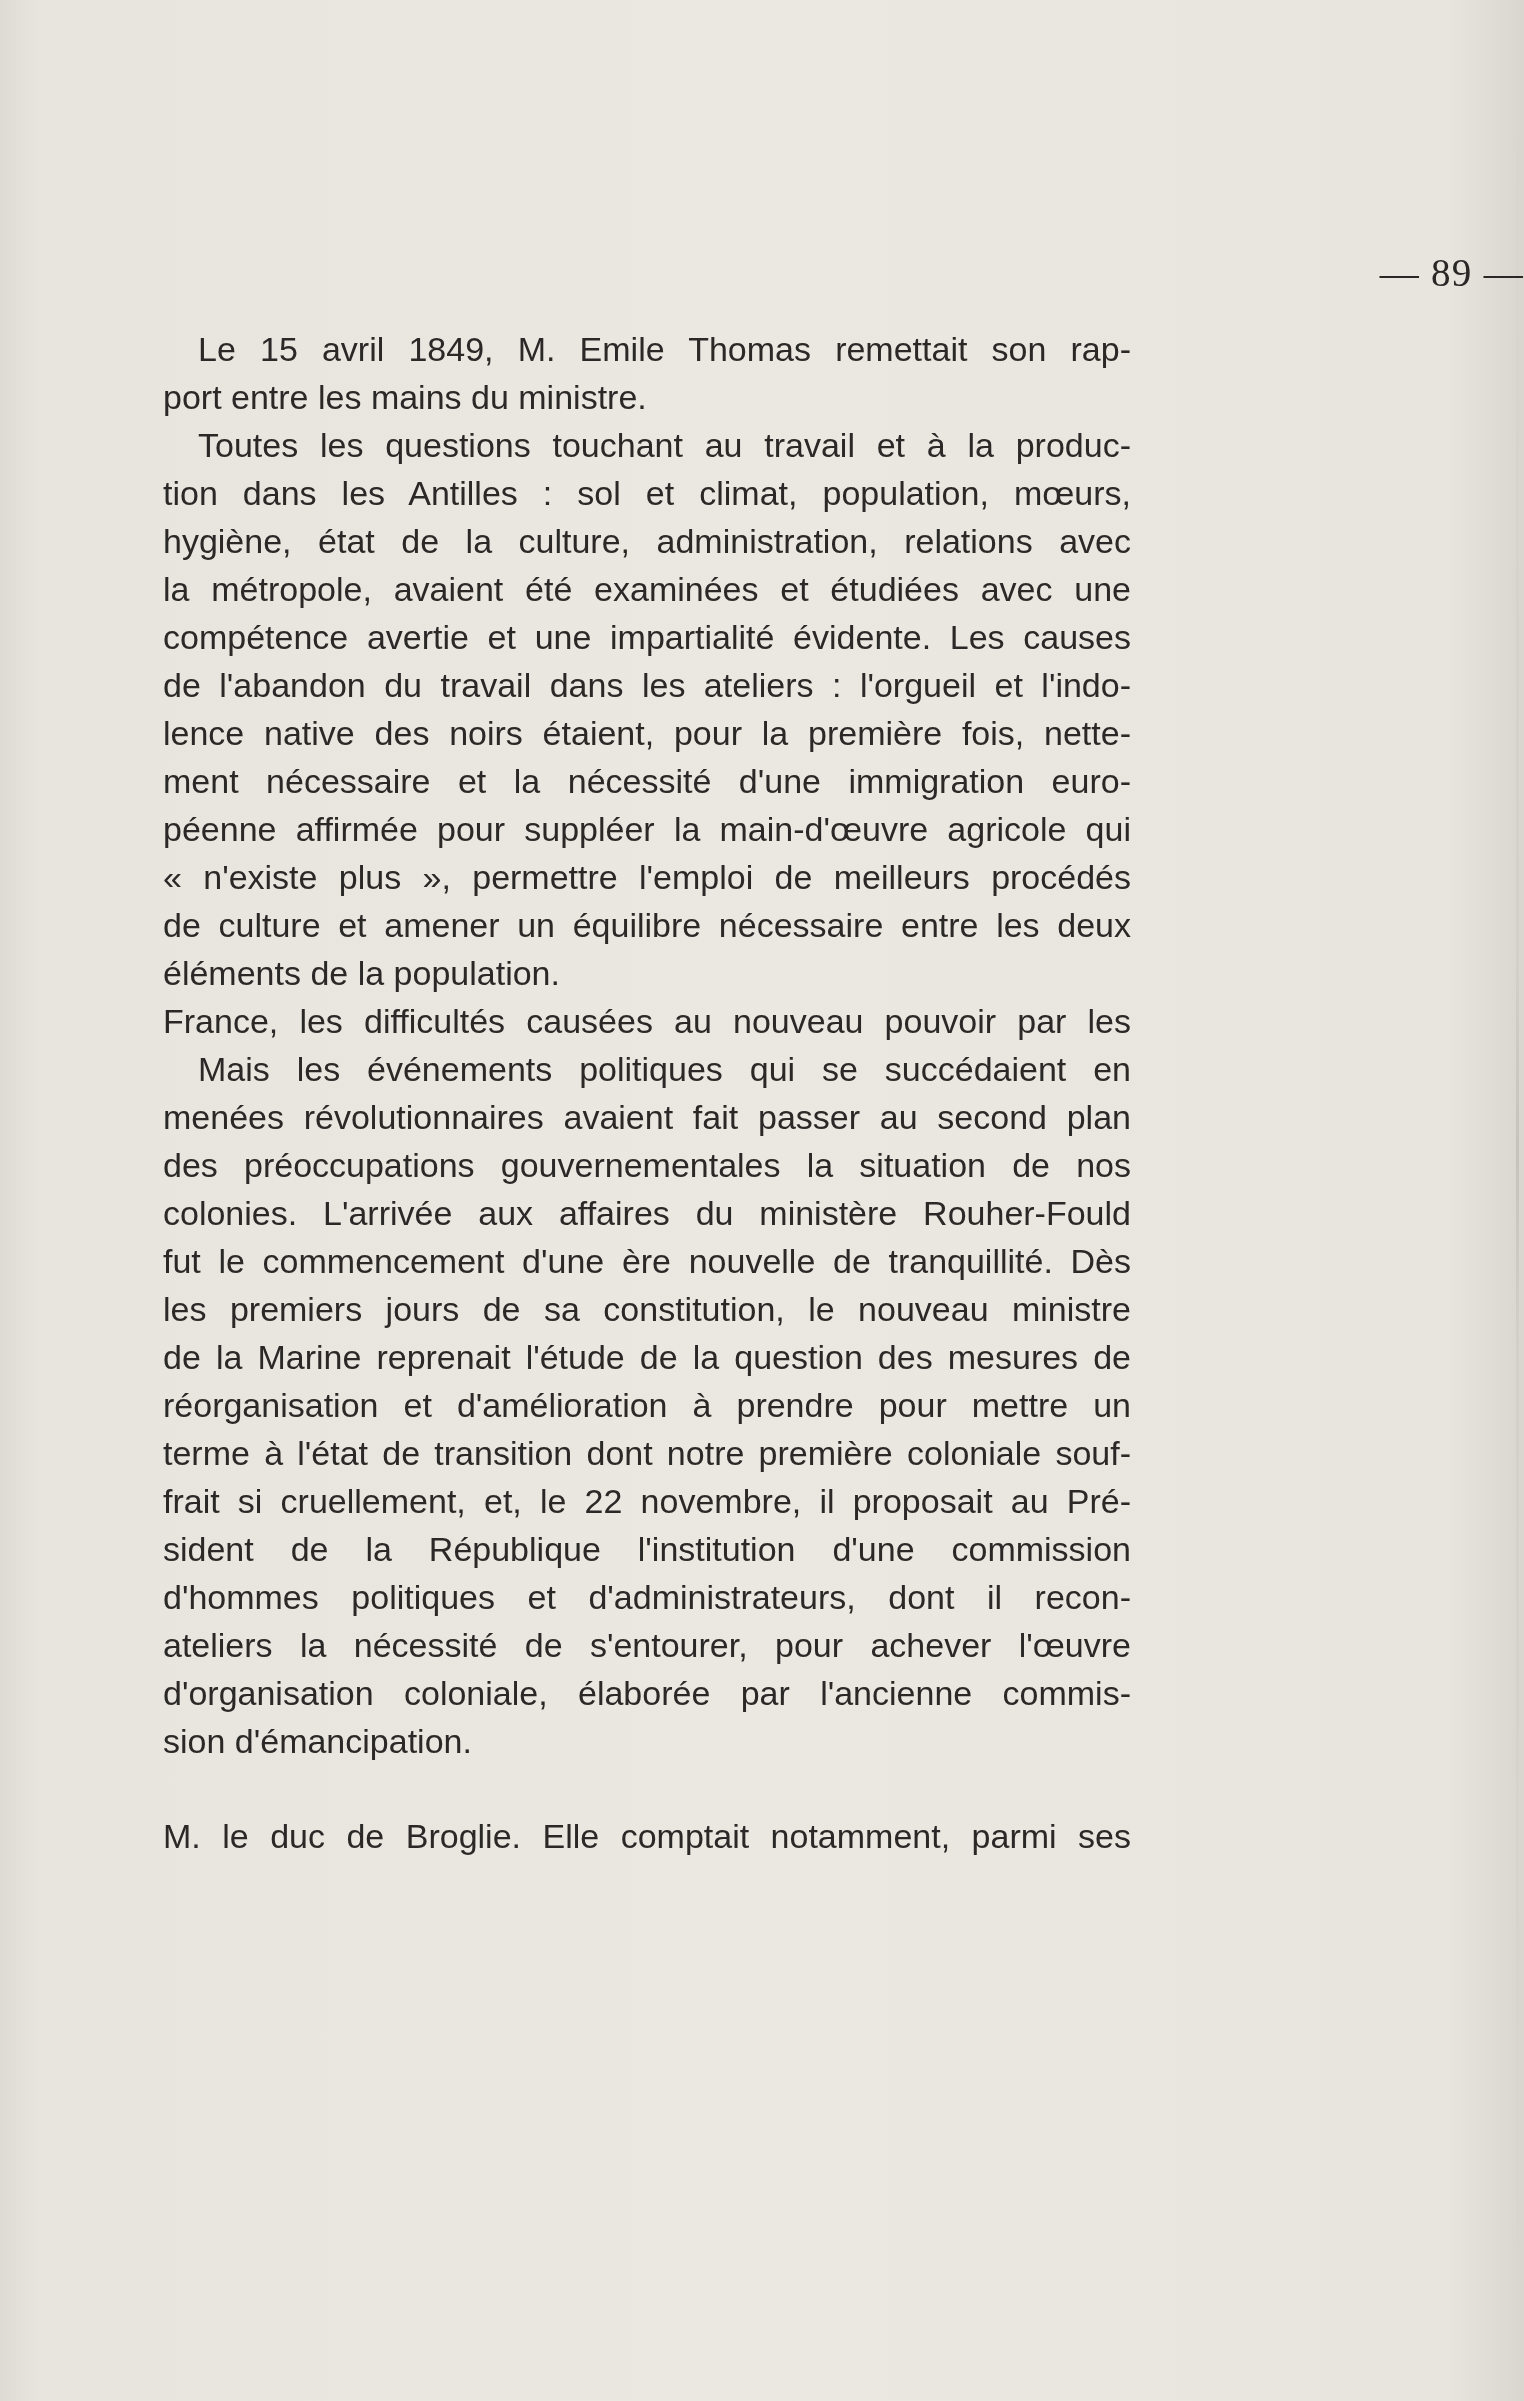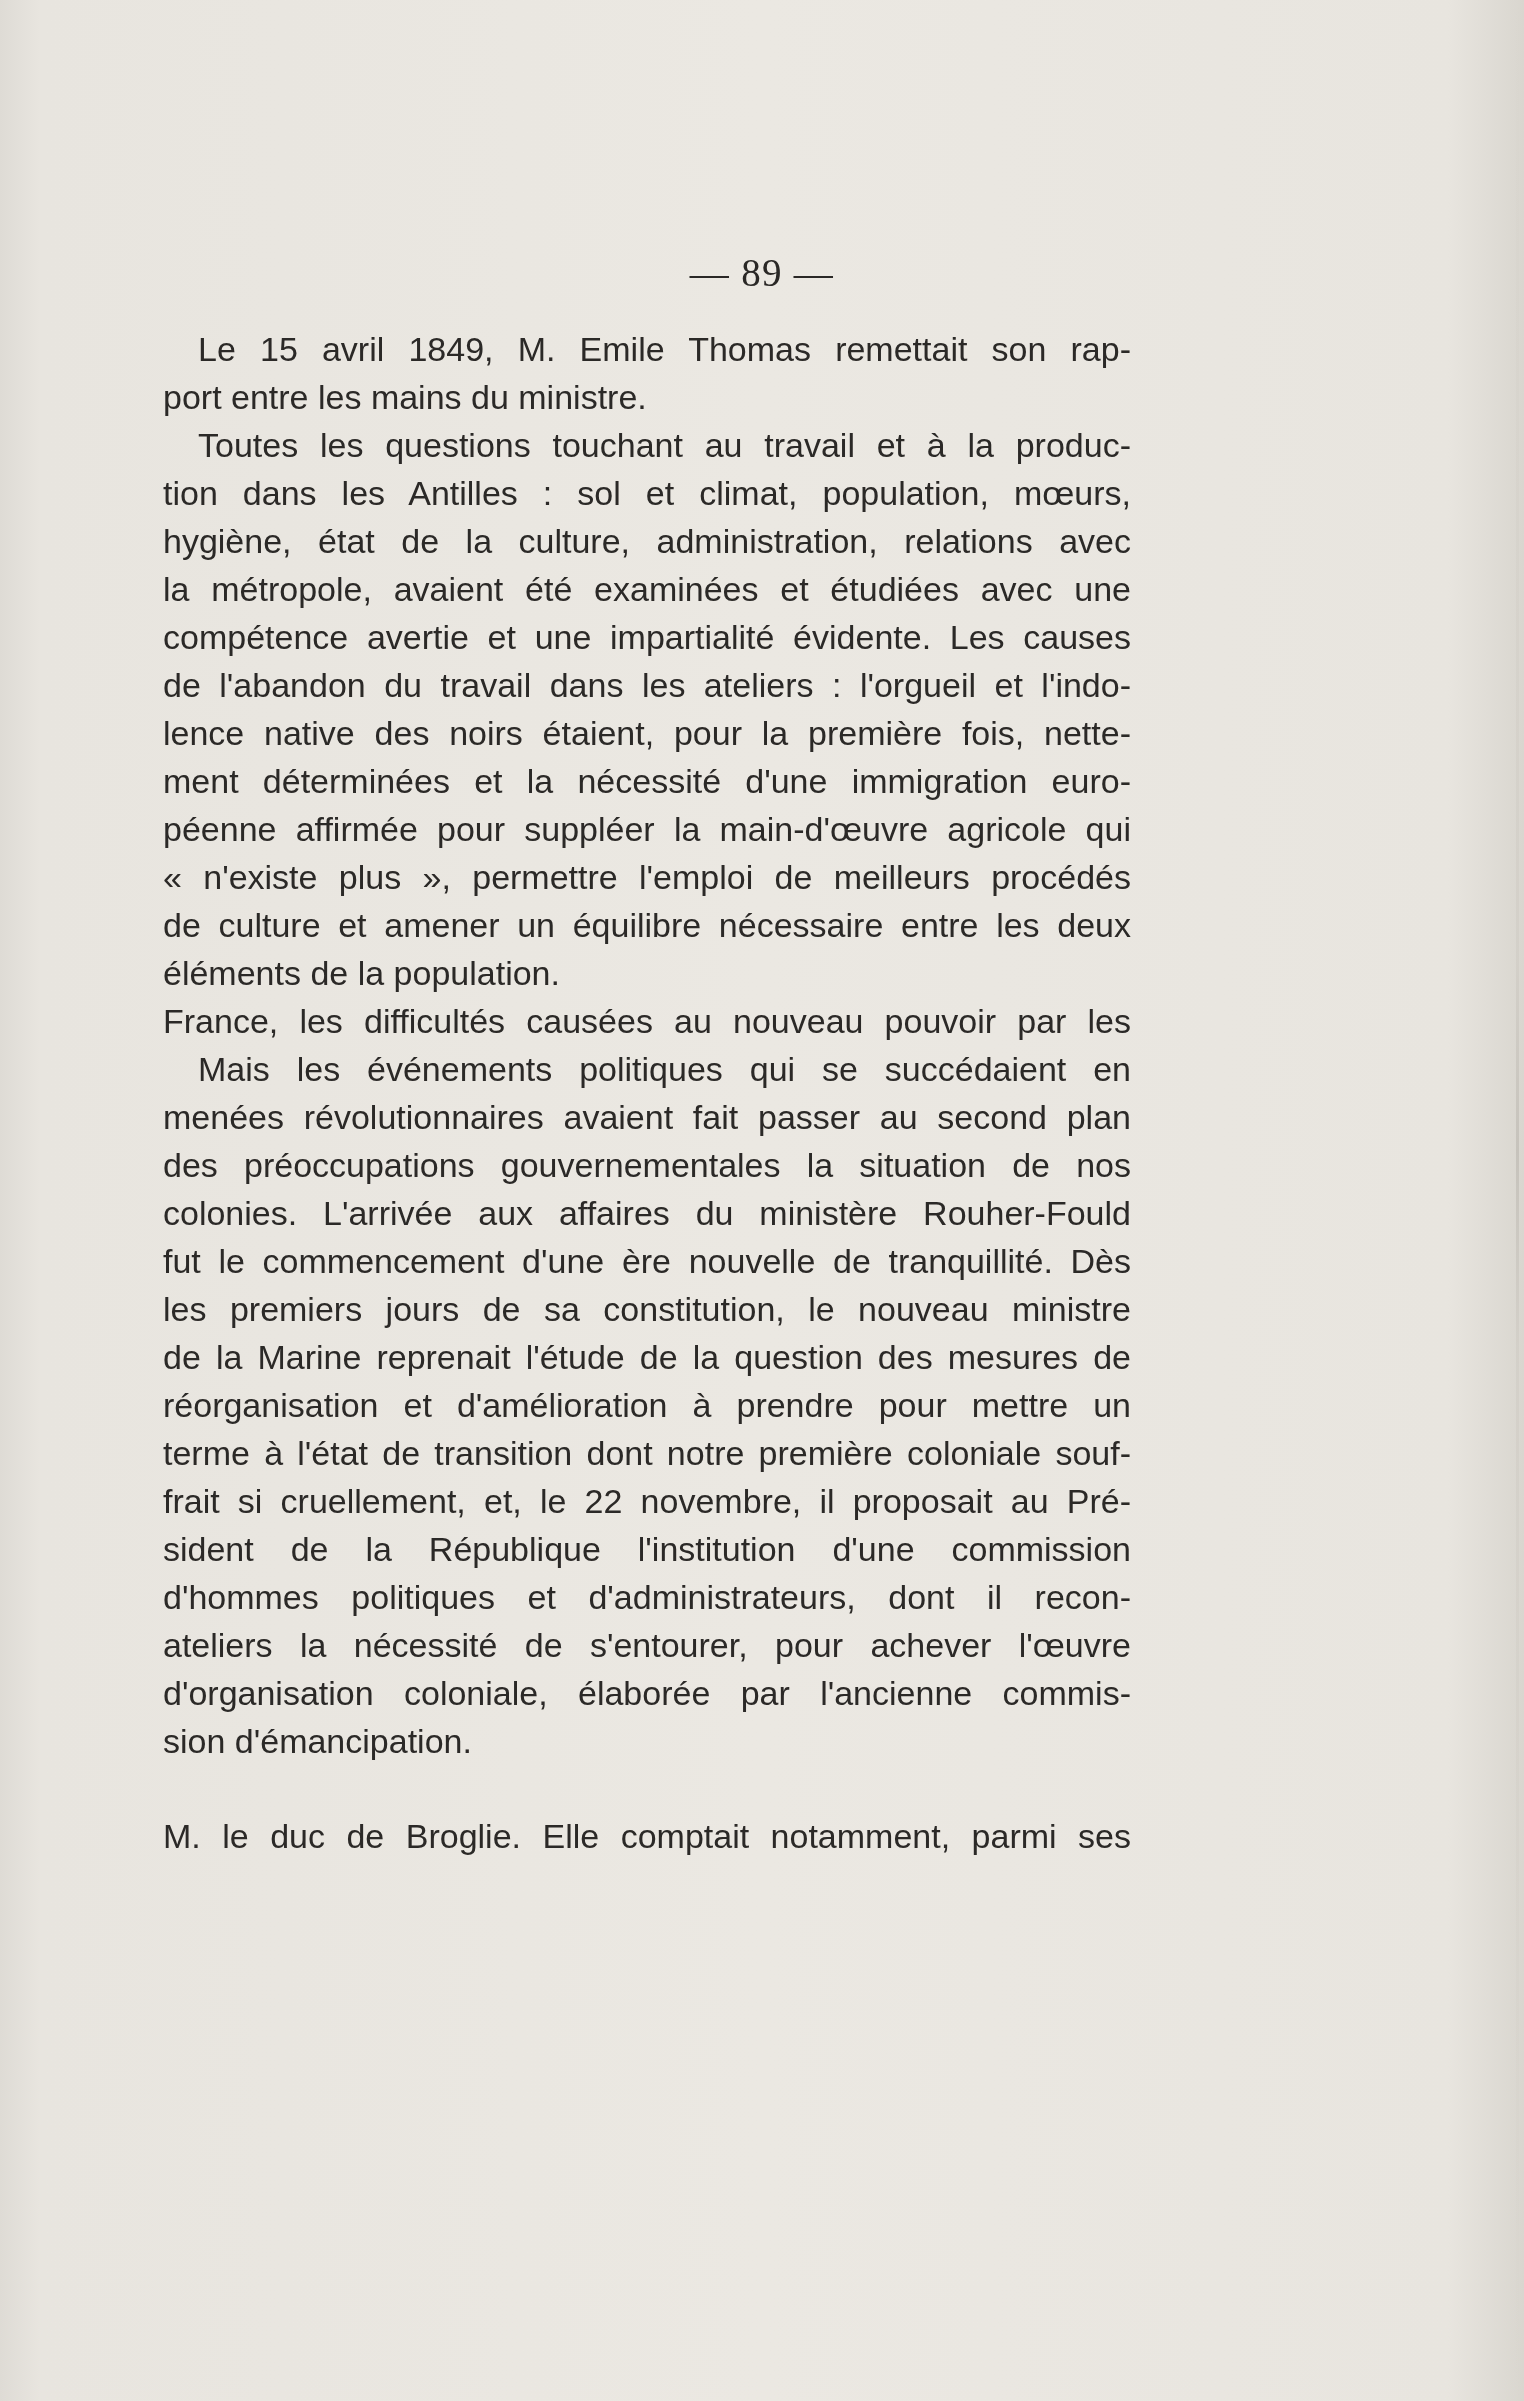--- a/index.html
+++ b/index.html
@@ -12,21 +12,21 @@
     position: absolute; left: 0; top: 0; width: 1524px; height: 2401px;
     background: linear-gradient(90deg, #dedbd5 0px, #e8e5df 40px, #ebe8e2 50%, #e8e5df 95%, #d9d6cf 100%);
   }
   .edge {
     position: absolute; right: 5.4px; top: 0; width: 2.7px; height: 2401px;
     background: linear-gradient(180deg, transparent 0%, #cfcbc4 40%, #b9b5ae 48%, #cfcbc4 56%, transparent 100%);
     opacity: .6;
   }
   .folio {
     position: absolute; top: 250px; left: 0; width: 1524px;
-    text-align: center;
+    text-align: right;
     font-family: "Liberation Serif", "DejaVu Serif", serif;
     font-size: 39px; color: #2a2826; letter-spacing: 1.3px;
   }
   .text {
     position: absolute; left: 163px; top: 325px; width: 968px;
     font-family: Liberation Sans, sans-serif;
     font-size: 34px; line-height: 48px; color: #2b2927;
   }
   .line {
     display: block; height: 48px; white-space: nowrap;
@@ -52,21 +52,21 @@
     </div>
 
     <div>
       <span class="line indent">Toutes les questions touchant au travail et à la produc-</span>
       <span class="line">tion dans les Antilles : sol et climat, population, mœurs,</span>
       <span class="line">hygiène, état de la culture, administration, relations avec</span>
       <span class="line">la métropole, avaient été examinées et étudiées avec une</span>
       <span class="line">compétence avertie et une impartialité évidente. Les causes</span>
       <span class="line">de l'abandon du travail dans les ateliers : l'orgueil et l'indo-</span>
       <span class="line">lence native des noirs étaient, pour la première fois, nette-</span>
-      <span class="line">ment déterminées et la nécessité d'une immigration euro-</span>
+      <span class="line">ment nécessaire et la nécessité d'une immigration euro-</span>
       <span class="line">péenne affirmée pour suppléer la main-d'œuvre agricole qui</span>
       <span class="line">« n'existe plus », permettre l'emploi de meilleurs procédés</span>
       <span class="line">de culture et amener un équilibre nécessaire entre les deux</span>
       <span class="line last">éléments de la population.</span>
     </div>
 
     <div>
       <span class="line">France, les difficultés causées au nouveau pouvoir par les</span>
       <span class="line indent">Mais les événements politiques qui se succédaient en</span>
       <span class="line">menées révolutionnaires avaient fait passer au second plan</span>

